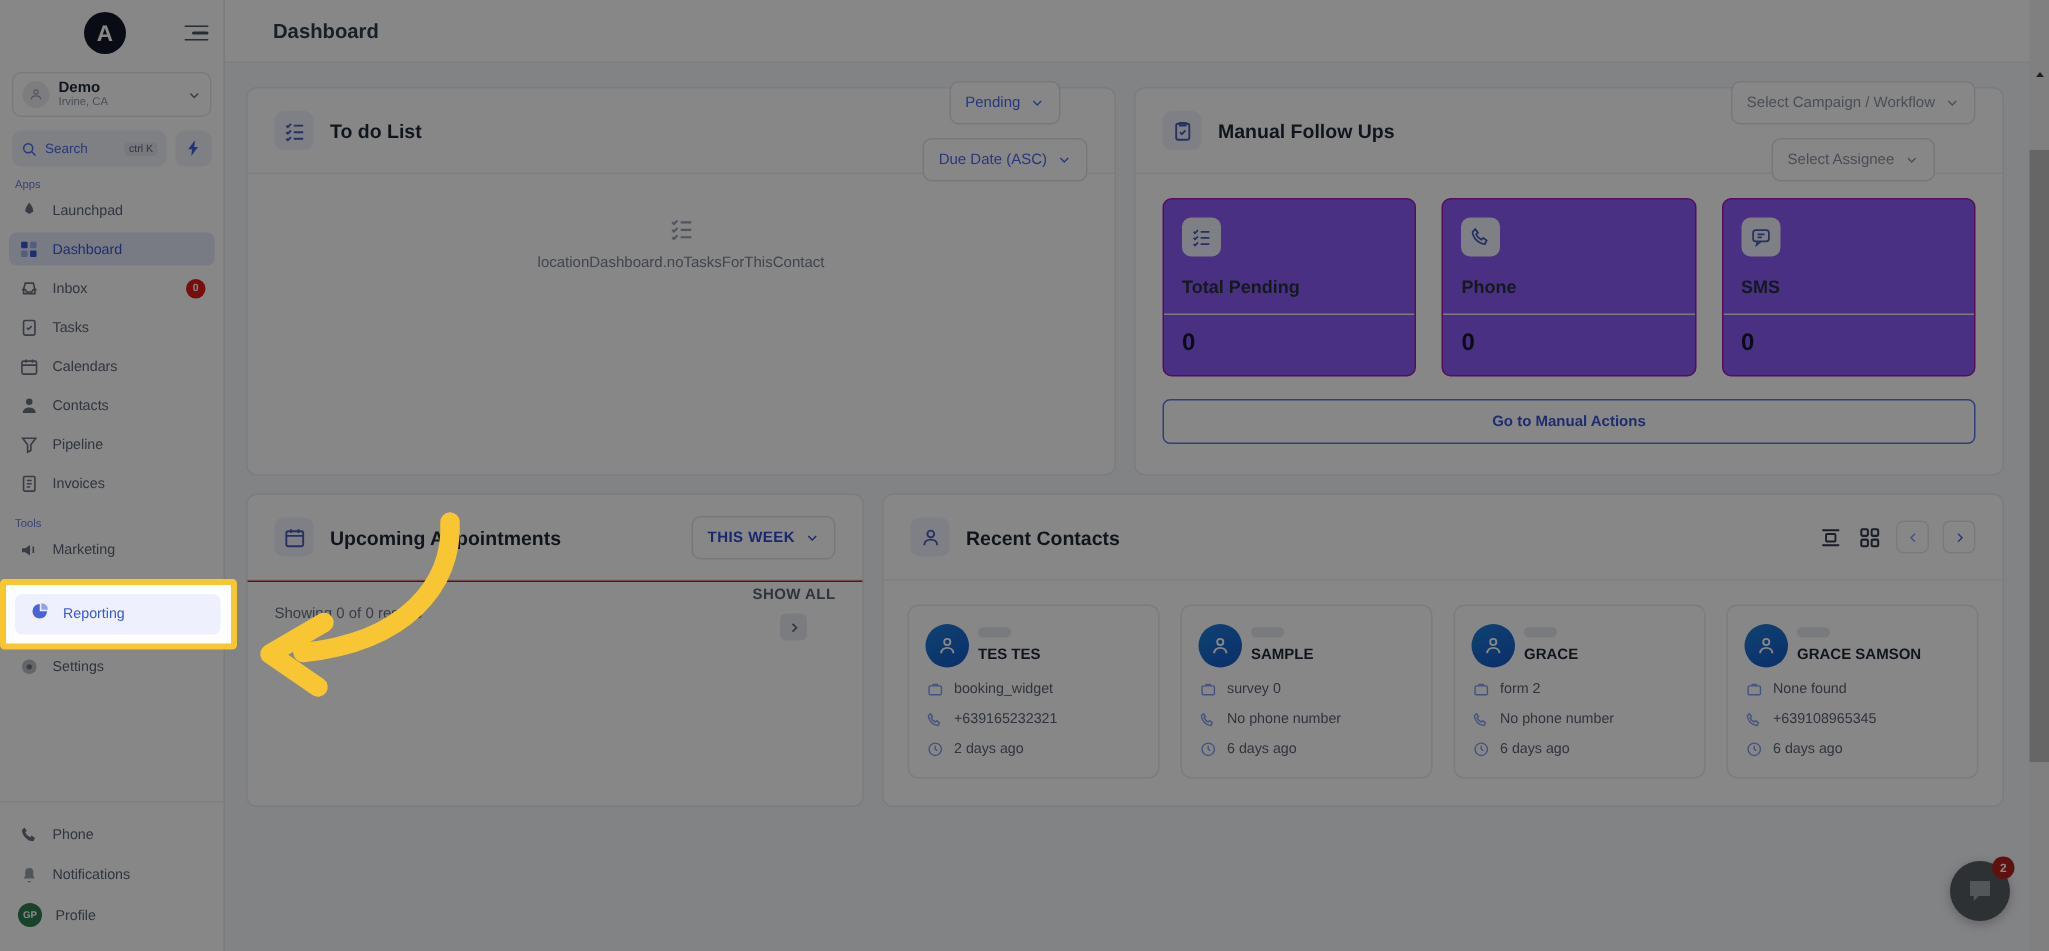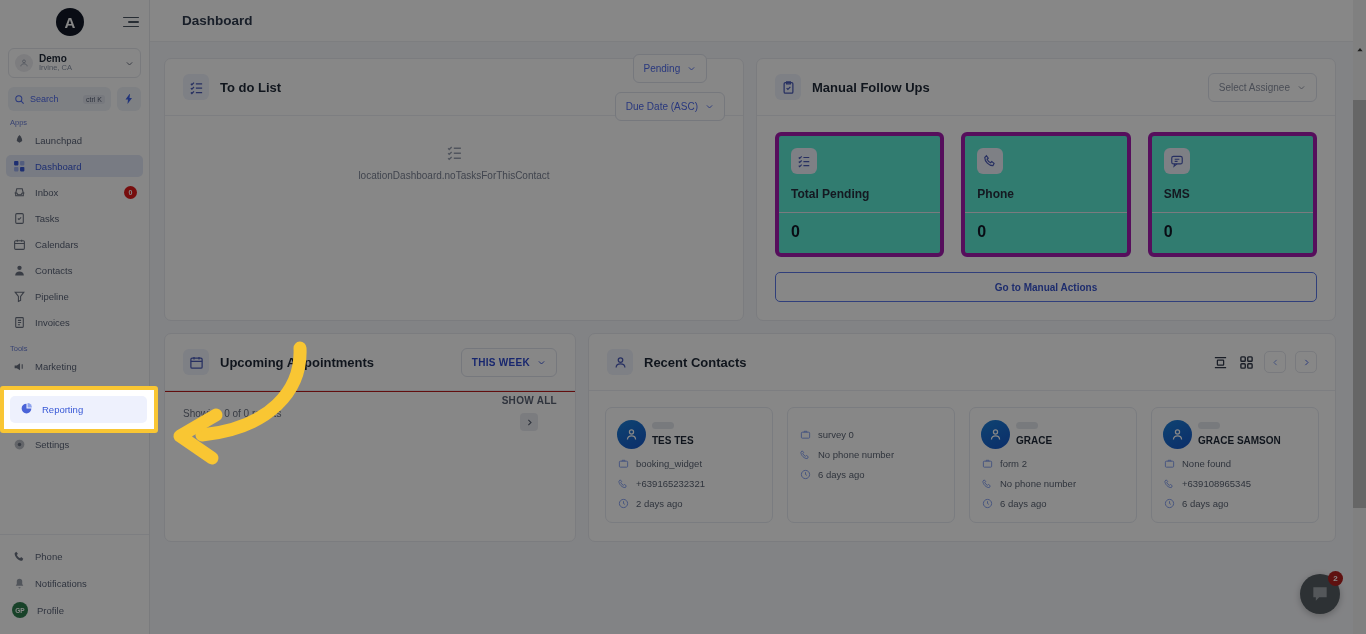--- a/index.html
+++ b/index.html
@@ -113,21 +113,21 @@
   .pill.strong { color: #2f4bd0; font-weight: 600; font-size:10px; letter-spacing:.3px;}
 
   
   .todo-body { height: 200px; display: flex; flex-direction: column; align-items: center; padding-top: 28px; }
   .todo-empty-txt { font-size: 10px; color: #7b8294; margin-top: 9px; }
 
   
   .mfu-body { padding: 16px 18px 18px 18px; }
   .stat-row { display: flex; gap: 17px; }
   .stat {
-    flex: 1; border: 4px solid #a21caf; border-radius: 6px; overflow: hidden; background: #5eead4;
+    flex: 1; border: 1px solid #a21caf; border-radius: 6px; overflow: hidden; background: #8b5cf6;
   }
   .stat-top { padding: 12px 12px 11px 12px; }
   .stat-ic {
     width: 26px; height: 26px; border-radius: 6px; background: #eef1fb;
     display:flex; align-items:center; justify-content:center;
   }
   .stat-label { font-size: 12px; font-weight: 700; color: #27303f; margin-top: 13px; }
   .stat-val { border-top: 1px solid #e6e9f0; padding: 10px 12px 12px 12px; font-size: 16px; font-weight: 700; color: #111827; }
   .mfu-btn {
     margin-top: 15px; height: 30px; border: 1px solid #5b78e8; border-radius: 5px;
@@ -450,20 +450,26 @@
         <div class="card-head">
           <div class="card-icon">
             <svg width="15" height="15" viewBox="0 0 24 24" fill="none" stroke="#4a5bb8" stroke-width="2">
               <rect x="5" y="4" width="14" height="17" rx="2"></rect>
                 <path d="M9 3h6v3H9z"></path>
                 <path d="M9 13l2 2 4-4"></path>
             </svg>
           </div>
           <div class="card-title">Manual Follow Ups</div>
           <div class="head-actions">
+            <div class="pill muted">
+              <span>Select Campaign / Workflow</span>
+              <svg class="chev" viewBox="0 0 24 24" fill="none" stroke="#8d93a3" stroke-width="2.4">
+                  <path d="M5 9l7 7 7-7"></path>
+                </svg>
+            </div>
             <div class="pill muted">
               <span>Select Assignee</span>
               <svg class="chev" viewBox="0 0 24 24" fill="none" stroke="#8d93a3" stroke-width="2.4">
                   <path d="M5 9l7 7 7-7"></path>
                 </svg>
             </div>
           </div>
         </div>
         <div class="mfu-body">
           <div class="stat-row">
@@ -614,20 +620,32 @@
                   <svg width="11" height="11" viewBox="0 0 24 24" fill="none" stroke="#7f9bf0" stroke-width="2">
                     <circle cx="12" cy="12" r="9"></circle>
                     <path d="M12 7v5l3 2"></path>
                   </svg>
                 </span>
               <span>2 days ago</span>
             </div>
           </div>
 
           <div class="contact">
+            <div class="c-top">
+              <div class="c-av">
+                <svg width="15" height="15" viewBox="0 0 24 24" fill="none" stroke="#ffffff" stroke-width="2">
+                    <circle cx="12" cy="8" r="3.3"></circle>
+                    <path d="M5.5 20c0-3.7 2.9-5.8 6.5-5.8s6.5 2.1 6.5 5.8"></path>
+                  </svg>
+              </div>
+              <div class="c-right">
+                <div class="c-pill"></div>
+                <div class="c-name">SAMPLE</div>
+              </div>
+            </div>
             <div class="c-line">
               <span class="ci">
                   <svg width="11" height="11" viewBox="0 0 24 24" fill="none" stroke="#7f9bf0" stroke-width="2">
                     <rect x="3" y="7" width="18" height="13" rx="2"></rect>
                     <path d="M9 7V5h6v2"></path>
                   </svg>
                 </span>
               <span>survey 0</span>
             </div>
             <div class="c-line">

